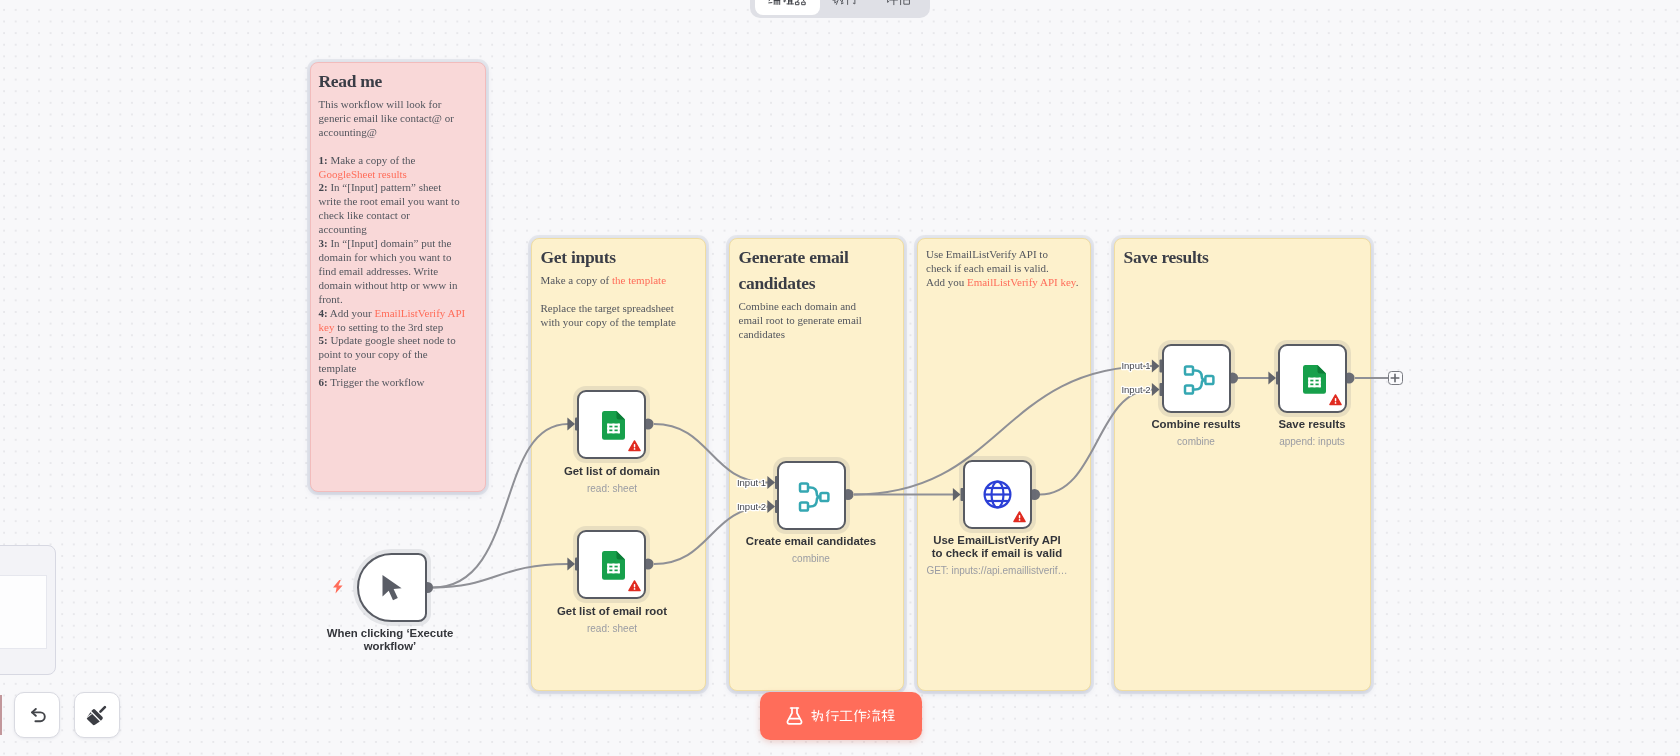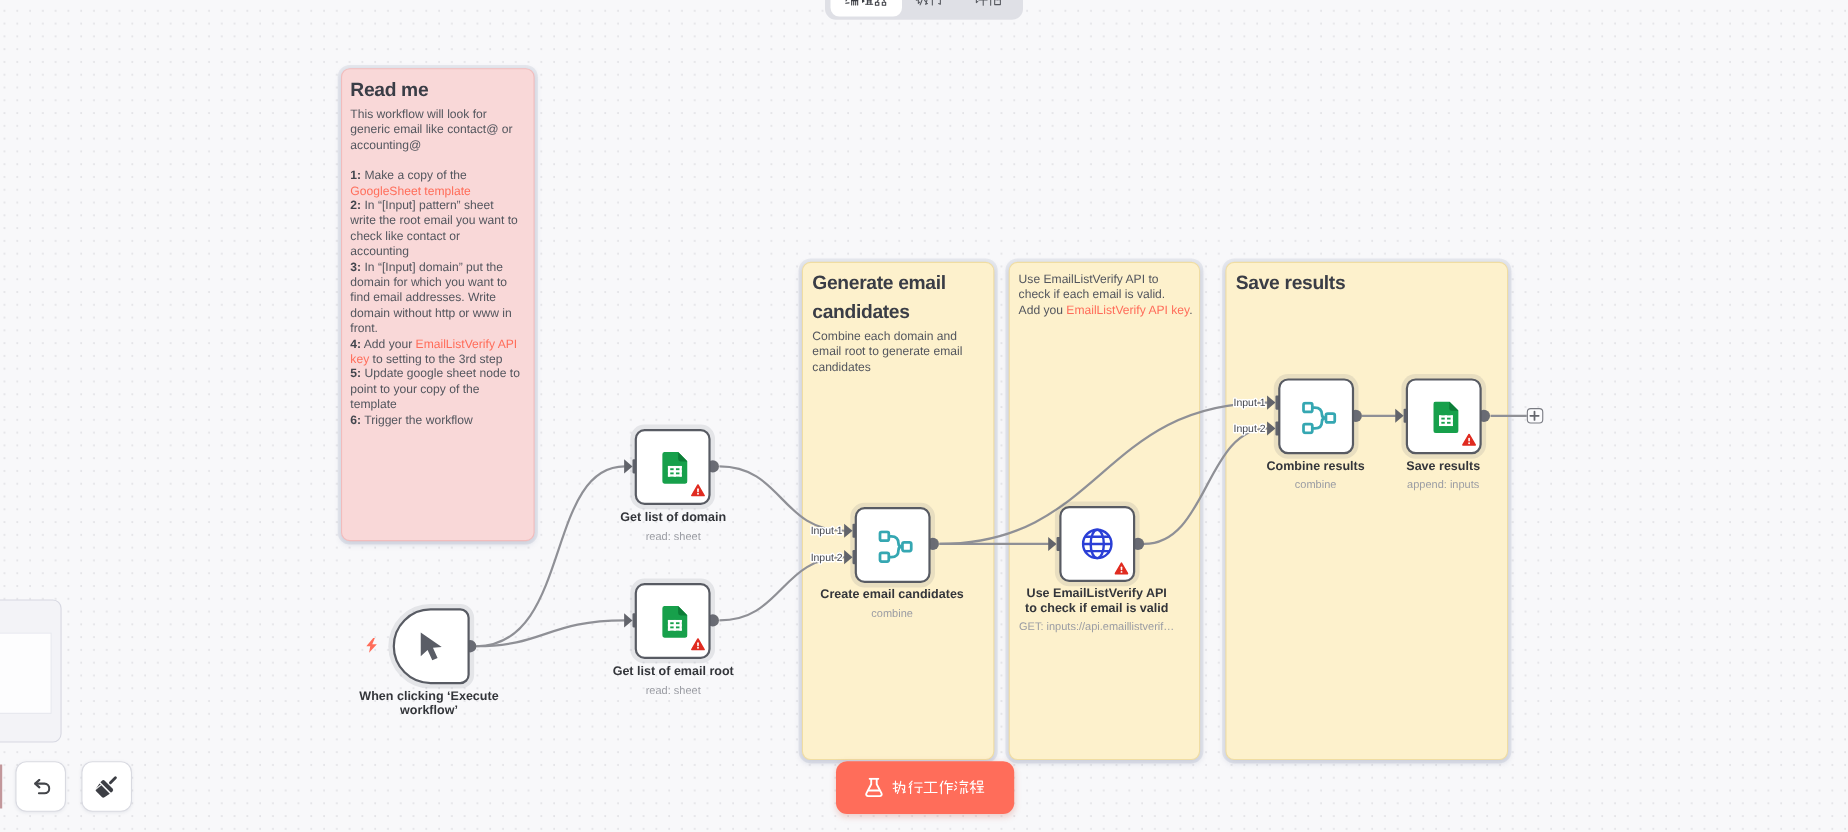--- a/index.html
+++ b/index.html
@@ -1,17 +1,17 @@
 <!DOCTYPE html>
 <html><head><meta charset="utf-8"><style>
 * { margin:0; padding:0; box-sizing:border-box; }
 html,body { width:1680px; height:756px; overflow:hidden; }
 body { font-family:"Liberation Sans",sans-serif; background:#f8f8fa; position:relative; }
 #canvas { position:absolute; inset:0; }
-.sticky { position:absolute; border-radius:8px; box-shadow:0 0 0 3px rgba(95,105,145,.11), 0 2px 6px rgba(95,105,145,.22); }
+.sticky { position:absolute; border-radius:8px; box-shadow:0 0 0 3px rgba(95,105,145,.11), 0 2px 6px rgba(95,105,145,.22);font-family:Liberation Serif, serif; }
 .sticky.yellow { background:#fdf1cc; border:1.5px solid #f0dda2; }
 .sticky.pink { background:#f9d8d8; border:1.5px solid #f2bcbc; }
 .sticky h1 { font-size:17.5px; line-height:26px; font-weight:700; color:#3a3d46; letter-spacing:-0.3px; }
 .sbody { font-size:11px; line-height:13.9px; color:#53565e; margin-top:4.5px; white-space:nowrap; }
 .sbody b { color:#42454d; }
 a.rl { color:#ff6d5a; text-decoration:none; }
 .node { position:absolute; background:#fff; border:2px solid #585b63; border-radius:9px;
   box-shadow:0 0 0 4px rgba(95,100,115,.13); }
 .nlabel { position:absolute; text-align:center; font-size:11.4px; font-weight:700; color:#33353a; line-height:13.5px; white-space:nowrap; }
 .nsub { font-weight:400; font-size:10px; color:#9a9ca3; margin-top:3.5px; line-height:13px; }
@@ -129,26 +129,31 @@
           <path d="M58,60 L86,60"></path>
           <path d="M48,80 L96,80"></path>
           <path d="M71,44 L71,80"></path>
         </g>
       </defs>
       <rect width="1680" height="756" fill="url(#dotp)"></rect>
     </svg>
 <div class="sticky pink" style="left:310px;top:62px;width:176px;height:430px;padding:4.5px 7.5px">
 <h1>Read me</h1>
 <div class="sbody">This workflow will look for<br>generic email like contact@ or<br>accounting@<br><br>
-<b>1:</b> Make a copy of the<br><a class="rl">GoogleSheet template</a><br>
+<b>1:</b> Make a copy of the<br><a class="rl">GoogleSheet results</a><br>
 <b>2:</b> In “[Input] pattern” sheet<br>write the root email you want to<br>check like contact or<br>accounting<br>
 <b>3:</b> In “[Input] domain” put the<br>domain for which you want to<br>find email addresses. Write<br>domain without http or www in<br>front.<br>
 <b>4:</b> Add your <a class="rl">EmailListVerify API</a><br><a class="rl">key</a> to setting to the 3rd step<br>
 <b>5:</b> Update google sheet node to<br>point to your copy of the<br>template<br>
 <b>6:</b> Trigger the workflow</div>
+    </div>
+<div class="sticky yellow" style="left:531px;top:238px;width:174.5px;height:453px;padding:4.5px 8.5px">
+<h1>Get inputs</h1>
+<div class="sbody">Make a copy of <a class="rl">the template</a><br><br>
+Replace the target spreadsheet<br>with your copy of the template</div>
     </div>
 <div class="sticky yellow" style="left:729px;top:238px;width:174.5px;height:453px;padding:4.5px 8.5px">
 <h1>Generate email<br>candidates</h1>
 <div class="sbody">Combine each domain and<br>email root to generate email<br>candidates</div>
     </div>
 <div class="sticky yellow" style="left:916.5px;top:238px;width:174px;height:453px;padding:4.5px 8.5px">
 <div class="sbody">Use EmailListVerify API to<br>check if each email is valid.<br>Add you <a class="rl">EmailListVerify API key</a>.</div>
     </div>
 <div class="sticky yellow" style="left:1114px;top:238px;width:256.5px;height:453px;padding:4.5px 8.5px">
 <h1>Save results</h1>

